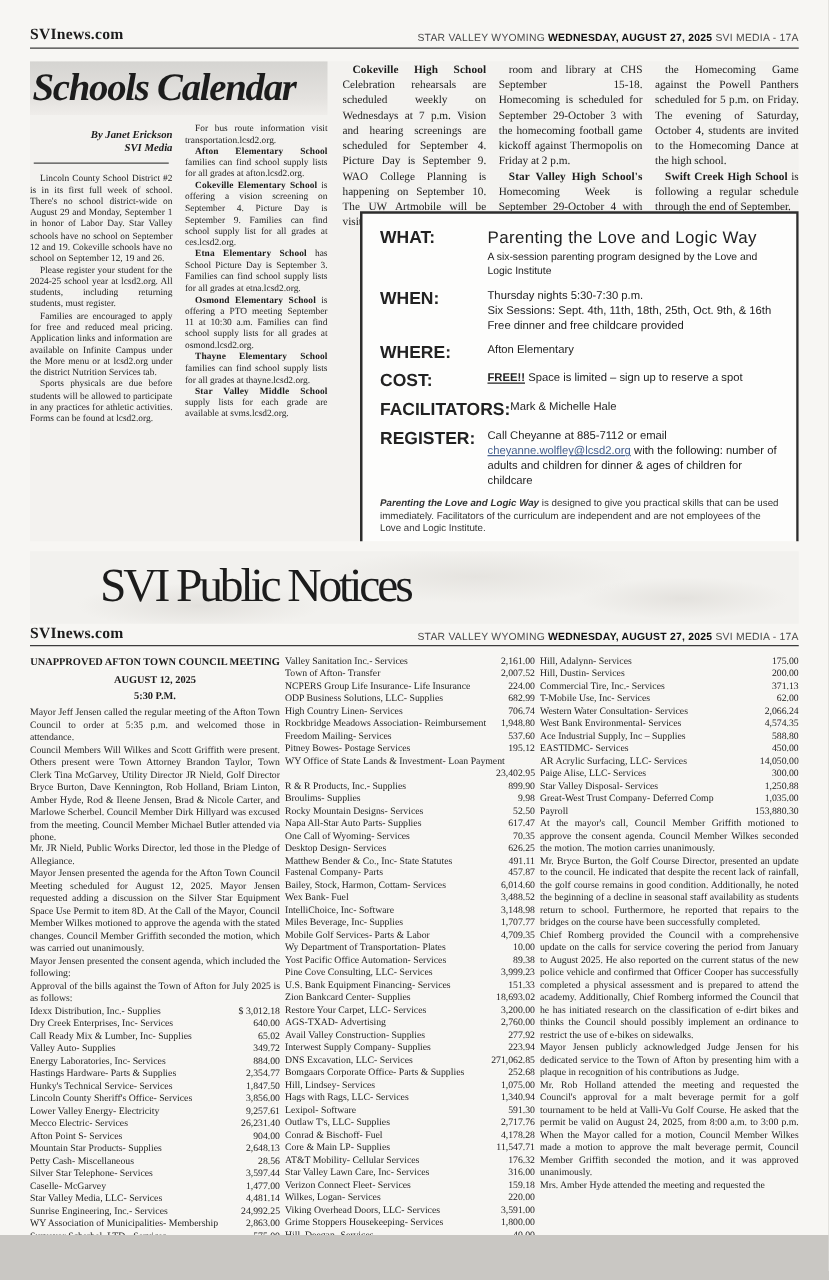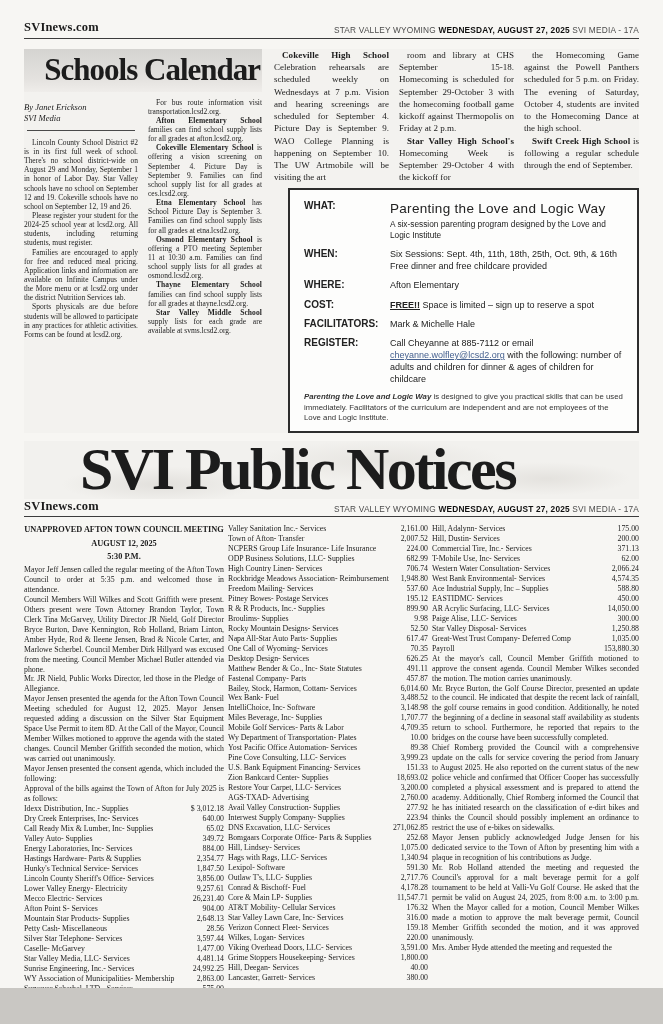--- a/index.html
+++ b/index.html
@@ -13,56 +13,56 @@
   .masthead {
     margin:20px 24px 0; display:flex; justify-content:space-between;
     align-items:flex-end; border-bottom:1.5px solid #3c3c3c; padding-bottom:3px;
   }
   .site { font-weight:bold; font-size:12.5px; letter-spacing:.2px; }
   .dateline { font-family:"Liberation Sans", sans-serif; font-size:8.3px; color:#4c4c4c; letter-spacing:.2px; }
   .dateline b { color:#111; }
   
   .calendar { margin:10px 24px 0; display:flex; gap:12px; height:384px; overflow:hidden; background:#f3f2ef; }
   .cal-left { flex:0 0 238px; }
-  .cal-head { text-align:right; padding:5px 2px 5px; background:linear-gradient(180deg,#d5d4d1 0%,#e4e2df 70%,#efedea 100%); }
+  .cal-head { text-align:left; padding:5px 2px 5px; background:linear-gradient(180deg,#d5d4d1 0%,#e4e2df 70%,#efedea 100%);font-style:italic; }
   .cal-title { font-size:31px; font-weight:bold; letter-spacing:-1px; line-height:1.05; }
   .cal-sub { font-size:16px; margin-top:3px; letter-spacing:.1px; }
   .cal-body { display:flex; gap:10px; margin-top:6px; }
   .cal-col { flex:1; font-size:7.5px; line-height:1.22; text-align:justify; }
-  .byline { text-align:left; font-style:italic; font-weight:normal; font-size:8.6px; line-height:1.3; margin:4px 0 6px; }
+  .byline { text-align:right; font-style:italic; font-weight:bold; font-size:8.6px; line-height:1.3; margin:4px 0 6px; }
   .byline-rule { border:none; border-top:1px solid #4a4a4a; margin:0 3px 7px; }
   .cal-p, .cal-item { text-indent:8px; }
   .cal-item b { letter-spacing:.1px; }
   .cal-right { flex:1; display:flex; flex-direction:column; }
   .cal-top3 { display:flex; gap:10px; font-size:9px; line-height:1.36; text-align:justify; min-height:116px; }
   .cal-top3 > div { flex:1; }
   
   .ad-box {
     margin:4px 0 0 14px; border:2.5px solid #2d2d2d; background:#fdfdfc;
     padding:10px 14px 8px; font-family:"Liberation Sans", sans-serif; flex:1;
   }
   .ad-row { display:flex; margin-bottom:7px; }
-  .ad-label { flex:0 0 86px; font-weight:bold; font-size:10px; color:#222; }
+  .ad-label { flex:0 0 86px; font-weight:bold; font-size:14px; color:#222; }
   .ad-val { flex:1; font-size:9px; line-height:1.35; color:#222; }
   .ad-title { font-size:13.5px; letter-spacing:.3px; }
   .ad-subtitle { font-size:8.3px; margin-top:1px; }
   .u { text-decoration:underline; font-weight:bold; }
   .email { color:#46618f; text-decoration:underline; cursor:pointer; }
   .ad-foot { font-size:7.8px; line-height:1.3; margin-top:3px; color:#333; }
   .ad-foot-lead { font-style:italic; font-weight:bold; }
   
   .notices-head {
     margin:8px 24px 0; padding:0 0 2px 56px; height:58px; display:flex; align-items:center;
     background:
       radial-gradient(ellipse 140px 26px at 22% 75%, #e2e0dc 0%, rgba(226,224,220,0) 70%),
       radial-gradient(ellipse 180px 30px at 58% 35%, #e6e4e0 0%, rgba(230,228,224,0) 70%),
       radial-gradient(ellipse 120px 24px at 85% 65%, #e4e2de 0%, rgba(228,226,222,0) 70%),
       #f2f1ee;
   }
-  .notices-title { font-size:60px; font-weight:bold; letter-spacing:-2.5px; line-height:1; }
+  .notices-title { font-size:38px; font-weight:normal; letter-spacing:-2.5px; line-height:1; }
   .notices-mast {
     margin:0 24px; display:flex; justify-content:space-between; align-items:flex-end;
     border-bottom:1.5px solid #3c3c3c; padding-bottom:2px;
   }
   .notices-body {
     margin:7px 24px 0; display:flex; gap:4px; height:496px; overflow:hidden;
     font-size:7.8px; line-height:1.28; text-align:justify;
   }
   .n-col { flex:0 0 200px; }
   .n-col:last-child { flex:1 1 auto; }
@@ -139,20 +139,21 @@
           <div class="ad-label">WHAT:</div>
           <div class="ad-val">
             <div class="ad-title">Parenting the Love and Logic Way</div>
             <div class="ad-subtitle">A six-session parenting program designed by the Love and Logic Institute</div>
           </div>
         </div>
         <div class="ad-row">
           <div class="ad-label">WHEN:</div>
           <div class="ad-val">
 
+          <div>Thursday nights 5:30-7:30 p.m.</div>
               <div>Six Sessions: Sept. 4th, 11th, 18th, 25th, Oct. 9th, &amp; 16th</div>
               <div>Free dinner and free childcare provided</div>
             </div>
         </div>
         <div class="ad-row">
           <div class="ad-label">WHERE:</div>
           <div class="ad-val">Afton Elementary</div>
         </div>
         <div class="ad-row">
           <div class="ad-label">COST:</div>
@@ -310,20 +311,24 @@
           </div>
           <div class="bill-row">
             <span class="bill-name">Freedom Mailing- Services</span>
             <span class="bill-amt">537.60</span>
           </div>
           <div class="bill-row">
             <span class="bill-name">Pitney Bowes- Postage Services</span>
             <span class="bill-amt">195.12</span>
           </div>
           <div class="bill-row">
+            <span class="bill-name">WY Office of State Lands &amp; Investment- Loan Payment</span>
+            <span class="bill-amt">23,402.95</span>
+          </div>
+          <div class="bill-row">
             <span class="bill-name">R &amp; R Products, Inc.- Supplies</span>
             <span class="bill-amt">899.90</span>
           </div>
           <div class="bill-row">
             <span class="bill-name">Broulims- Supplies</span>
             <span class="bill-amt">9.98</span>
           </div>
           <div class="bill-row">
             <span class="bill-name">Rocky Mountain Designs- Services</span>
             <span class="bill-amt">52.50</span>

